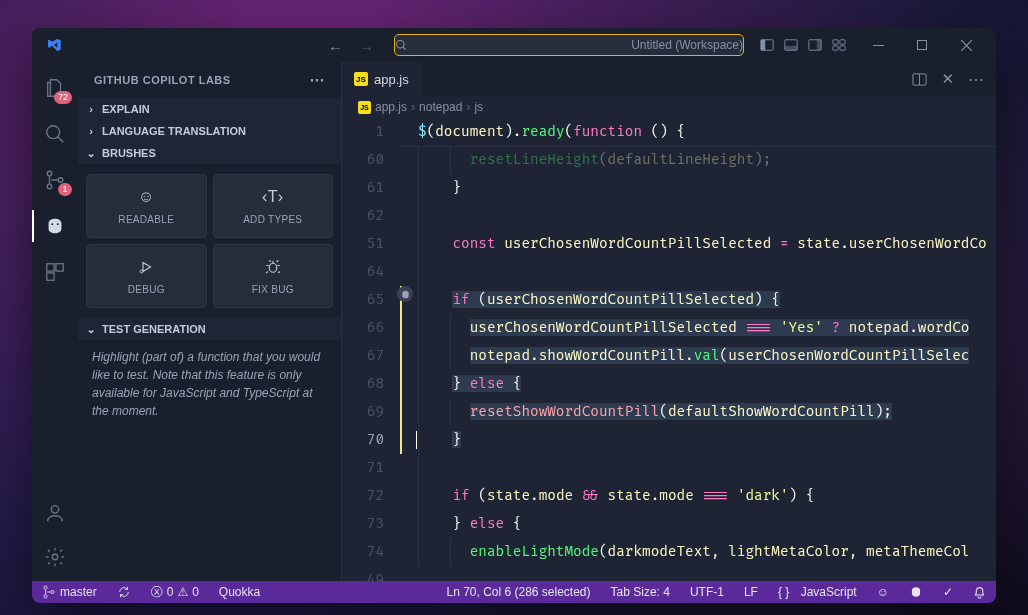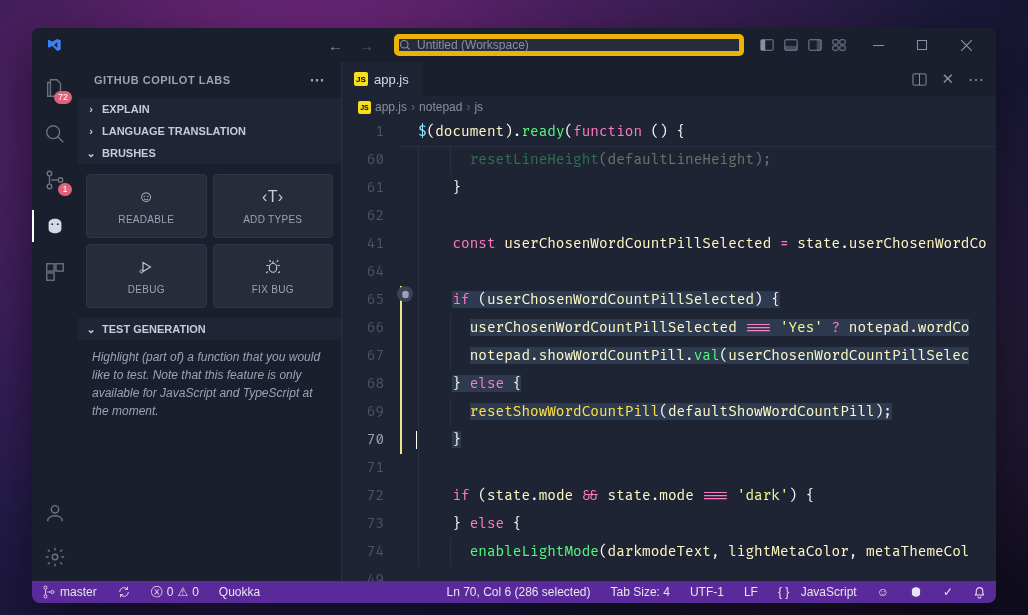--- a/index.html
+++ b/index.html
@@ -21,22 +21,22 @@
   display: flex; flex-direction: column;
 }
 .titlebar {
   height: 34px; background: #1a1f2e; display: flex; align-items: center;
   padding: 0 8px; gap: 8px;
 }
 .titlebar-logo { width: 16px; height: 16px; margin: 0 6px; }
 .titlebar-nav { display: flex; gap: 16px; margin-left: auto; margin-right: 8px; }
 .titlebar-arrow { color: #8591a5; font-size: 15px; cursor: pointer; }
 .titlebar-search {
-  flex: 0 0 350px; height: 22px; background: #262c3a; border: 5px solid #eab308;
-  border-radius: 5px; display: flex; align-items: center; justify-content: flex-start;
+  flex: 0 0 350px; height: 22px; background: #262c3a; border: 1px solid #eab308;
+  border-radius: 5px; display: flex; align-items: center; justify-content: space-between;
   gap: 6px; color: #8591a5; font-size: 12px; margin: 0 auto;
 }
 .titlebar-right { display: flex; gap: 10px; margin-left: auto; align-items: center; }
 .layout-icon { width: 14px; height: 14px; display: inline-block; color: #8591a5; }
 .window-controls { display: flex; gap: 0; }
 .window-btn { width: 44px; height: 30px; display: flex; align-items: center; justify-content: center; color: #8591a5; cursor: pointer; }
 
 .main-area { flex: 1; display: flex; overflow: hidden; }
 .activitybar {
   width: 46px; background: #1a1f2e; display: flex; flex-direction: column;
@@ -117,21 +117,21 @@
 .brdl { border-left: 2px solid #f0e68c; position: absolute; left: 0; top: 0; bottom: 0; }
 .ind { position: absolute; left: 0; top: 0; bottom: 0; border-left: 1px solid #2a3042; }
 
 .tok-fn { color: #8be9fd; }
 .tok-pn { color: #f8f8f2; }
 .tok-kw { color: #ff79c6; }
 .tok-op { color: #ff79c6; }
 .tok-id { color: #fef9c3; }
 .tok-str { color: #f1fa8c; }
 .tok-call { color: #50fa7b; }
-.tok-call2 { color: #fde047; margin-top: 12px; }
+.tok-call2 { color: #fca5a5; margin-top: 12px; }
 
 .copilot-inline {
   position: absolute; left: -3px; top: 0; width: 16px; height: 16px;
   background: #3a4155; border-radius: 50%; display: flex; align-items: center; justify-content: center;
 }
 .text-cursor { position: absolute; width: 1px; height: 18px; background: #fff; display: inline-block; }
 
 .statusbar {
   height: 22px; background: #5a2a9a; display: flex; align-items: center;
   color: #e8e3f0; font-size: 12px; padding: 0 6px; gap: 12px;
@@ -342,21 +342,21 @@
         <span style="opacity:.6">›</span>
         <span>js</span>
       </div>
 
       <div class="editor">
         <div class="gutter">
           <div class="ln sticky">1</div>
           <div class="ln">60</div>
           <div class="ln">61</div>
           <div class="ln">62</div>
-          <div class="ln">41</div>
+          <div class="ln">51</div>
           <div class="ln">64</div>
           <div class="ln">65</div>
           <div class="ln">66</div>
           <div class="ln">67</div>
           <div class="ln">68</div>
           <div class="ln">69</div>
           <div class="ln active">70</div>
           <div class="ln">71</div>
           <div class="ln">72</div>
           <div class="ln">73</div>

